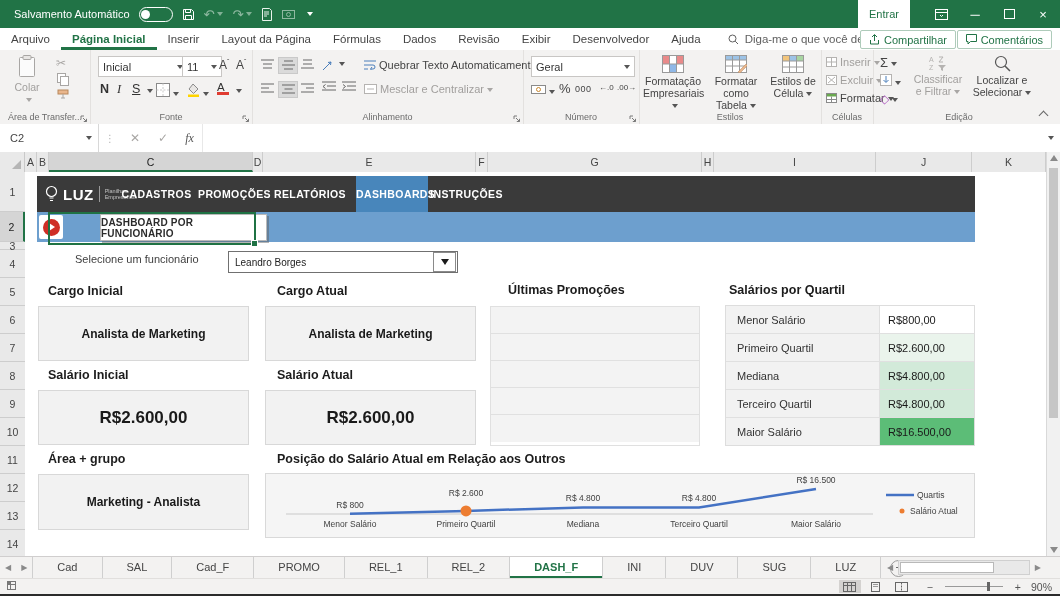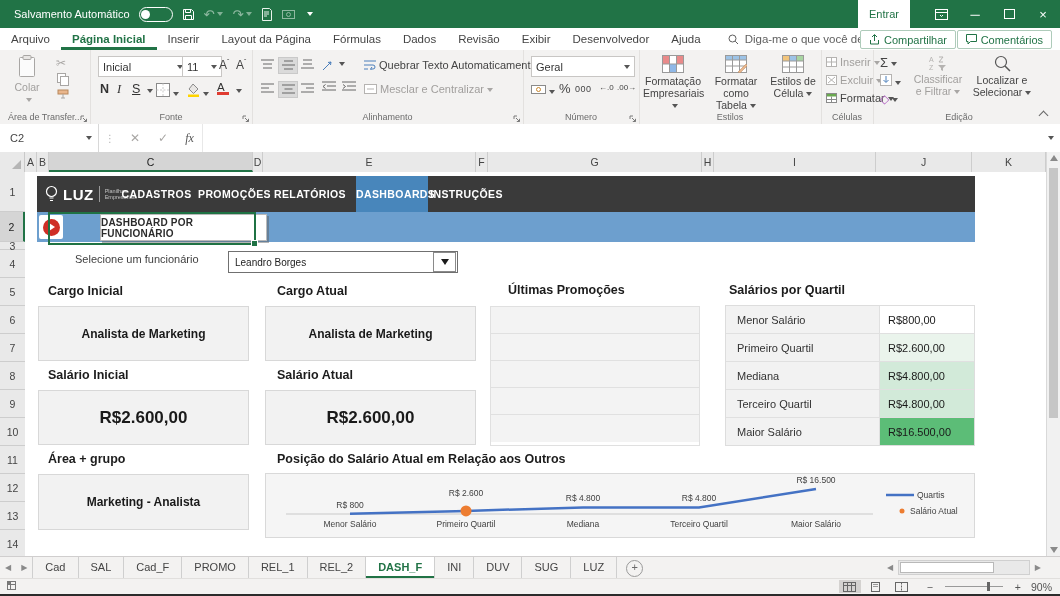--- a/index.html
+++ b/index.html
@@ -91,21 +91,21 @@
   .qlabel{width:154px;background:#f2f2f2;border-right:1px solid #e0e0e0;display:flex;align-items:center;padding-left:11px;font-size:11px;color:#333;box-sizing:border-box;}
   .qvalue{flex:1;display:flex;align-items:center;padding-left:8px;font-size:11px;color:#1a1a1a;}
   .chartbox{position:absolute;left:265px;top:473px;width:710px;height:65px;background:#f5f5f5;border:1px solid #d9d9d9;box-sizing:border-box;}
   
   .vscroll{position:absolute;left:1046px;top:152px;width:14px;height:404px;background:#f1f1f1;border-left:1px solid #d9d9d9;box-sizing:border-box;}
   .vs-up{position:absolute;top:3px;left:3px;width:0;height:0;border-left:4px solid transparent;border-right:4px solid transparent;border-bottom:6px solid #8a8a8a;}
   .vs-dn{position:absolute;bottom:3px;left:3px;width:0;height:0;border-left:4px solid transparent;border-right:4px solid transparent;border-top:6px solid #8a8a8a;}
   .vs-thumb{position:absolute;top:16px;left:2px;width:9px;height:250px;background:#c6c6c6;}
   .tabbar{position:absolute;left:0;top:556px;width:1060px;height:22px;background:#f3f2f1;border-top:1px solid #d0cece;display:flex;align-items:stretch;font-size:11px;color:#444;box-sizing:border-box;}
   .tarrow{display:flex;align-items:center;padding:0 5px;color:#8a8a8a;font-size:8px;}
-  .stab{padding:0 12px;line-height:21px;border-right:1px solid #cfcfcf;white-space:nowrap;}
+  .stab{padding:0 24px;line-height:21px;border-right:1px solid #cfcfcf;white-space:nowrap;}
   .stab:first-of-type{border-left:1px solid #cfcfcf;}
   .stab.on{background:#fff;color:#217346;font-weight:bold;box-shadow:inset 0 -2px 0 #217346;}
   .addsheet{width:15px;height:15px;border:1px solid #9a9a9a;border-radius:50%;color:#6a6a6a;font-size:11px;line-height:13px;text-align:center;margin:3px 0 0 9px;}
   .hscroll{position:absolute;right:14px;top:556px;width:164px;height:22px;display:flex;align-items:center;}
   .hs-track{flex:1;height:13px;background:#e9e9e9;border:1px solid #d0d0d0;position:relative;}
   .hs-thumb{position:absolute;left:1px;top:1px;width:92px;height:9px;background:#fff;border:1px solid #b9b9b9;}
   .statusbar{position:absolute;left:0;top:578px;width:1060px;height:16px;background:#f3f2f1;border-top:1px solid #e1dfdd;display:flex;align-items:center;font-size:10.5px;color:#555;box-sizing:border-box;}
   .viewic{width:22px;height:13px;display:flex;align-items:center;justify-content:center;margin:0 2px;}
   .viewic.on{background:#d4d2d0;}
   .zoomtrack{width:58px;height:1px;background:#9a9a9a;position:relative;margin:0 8px;}

